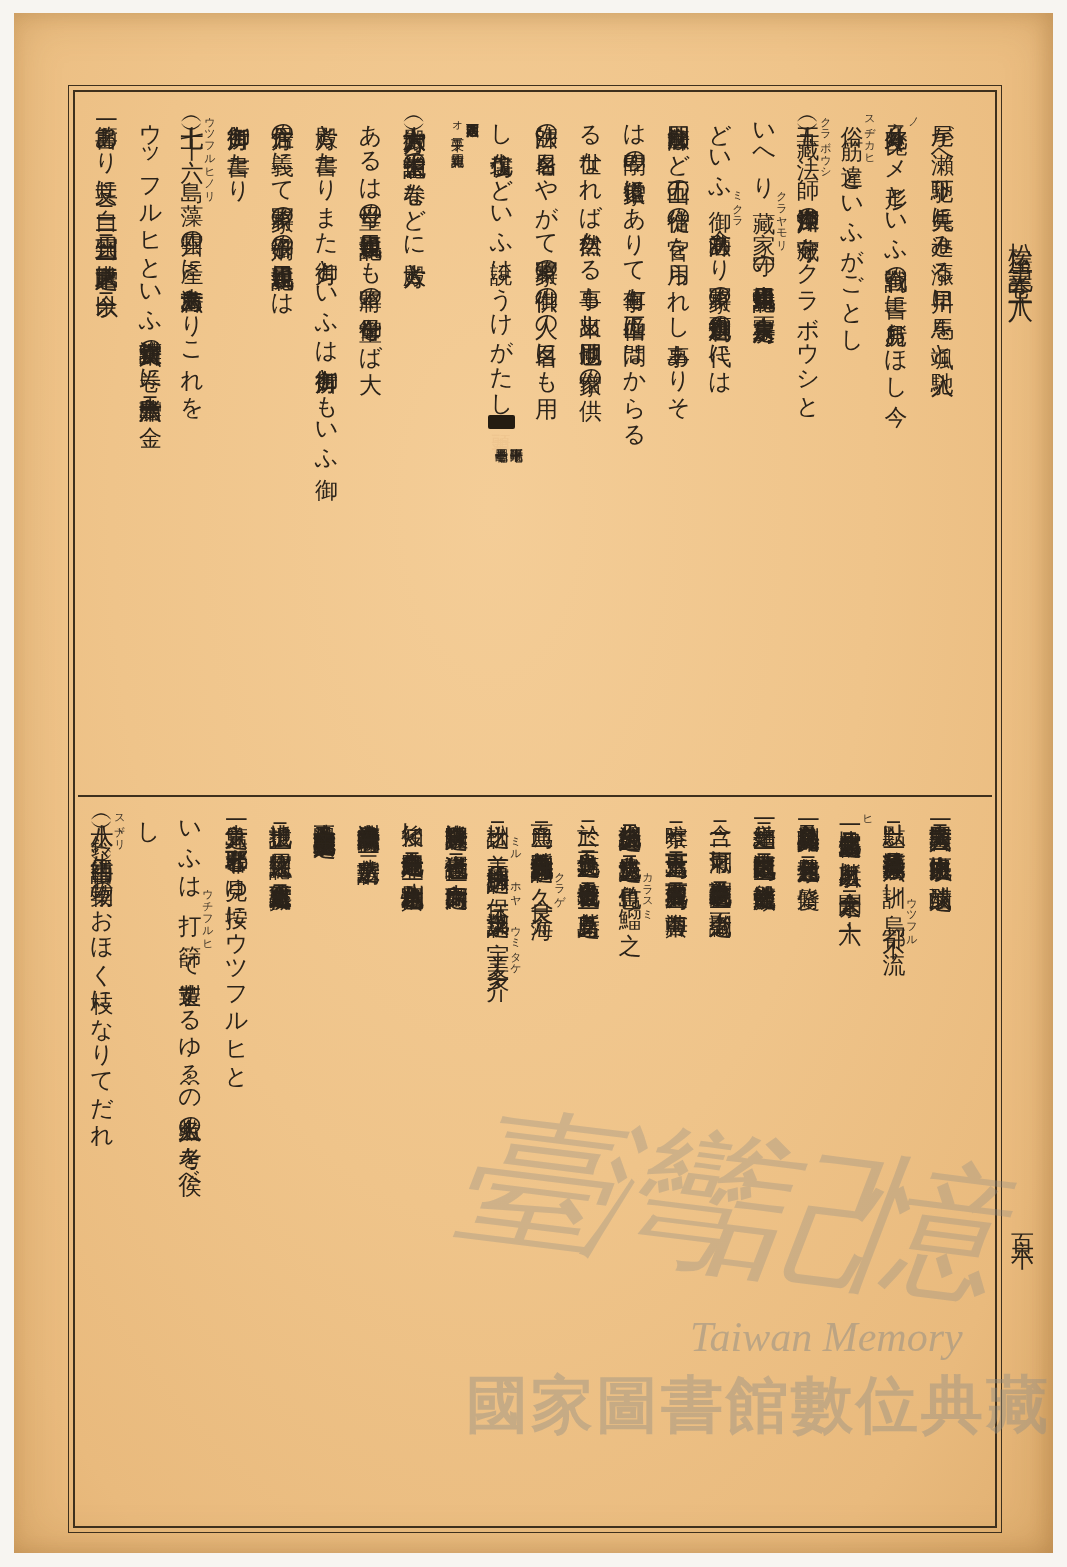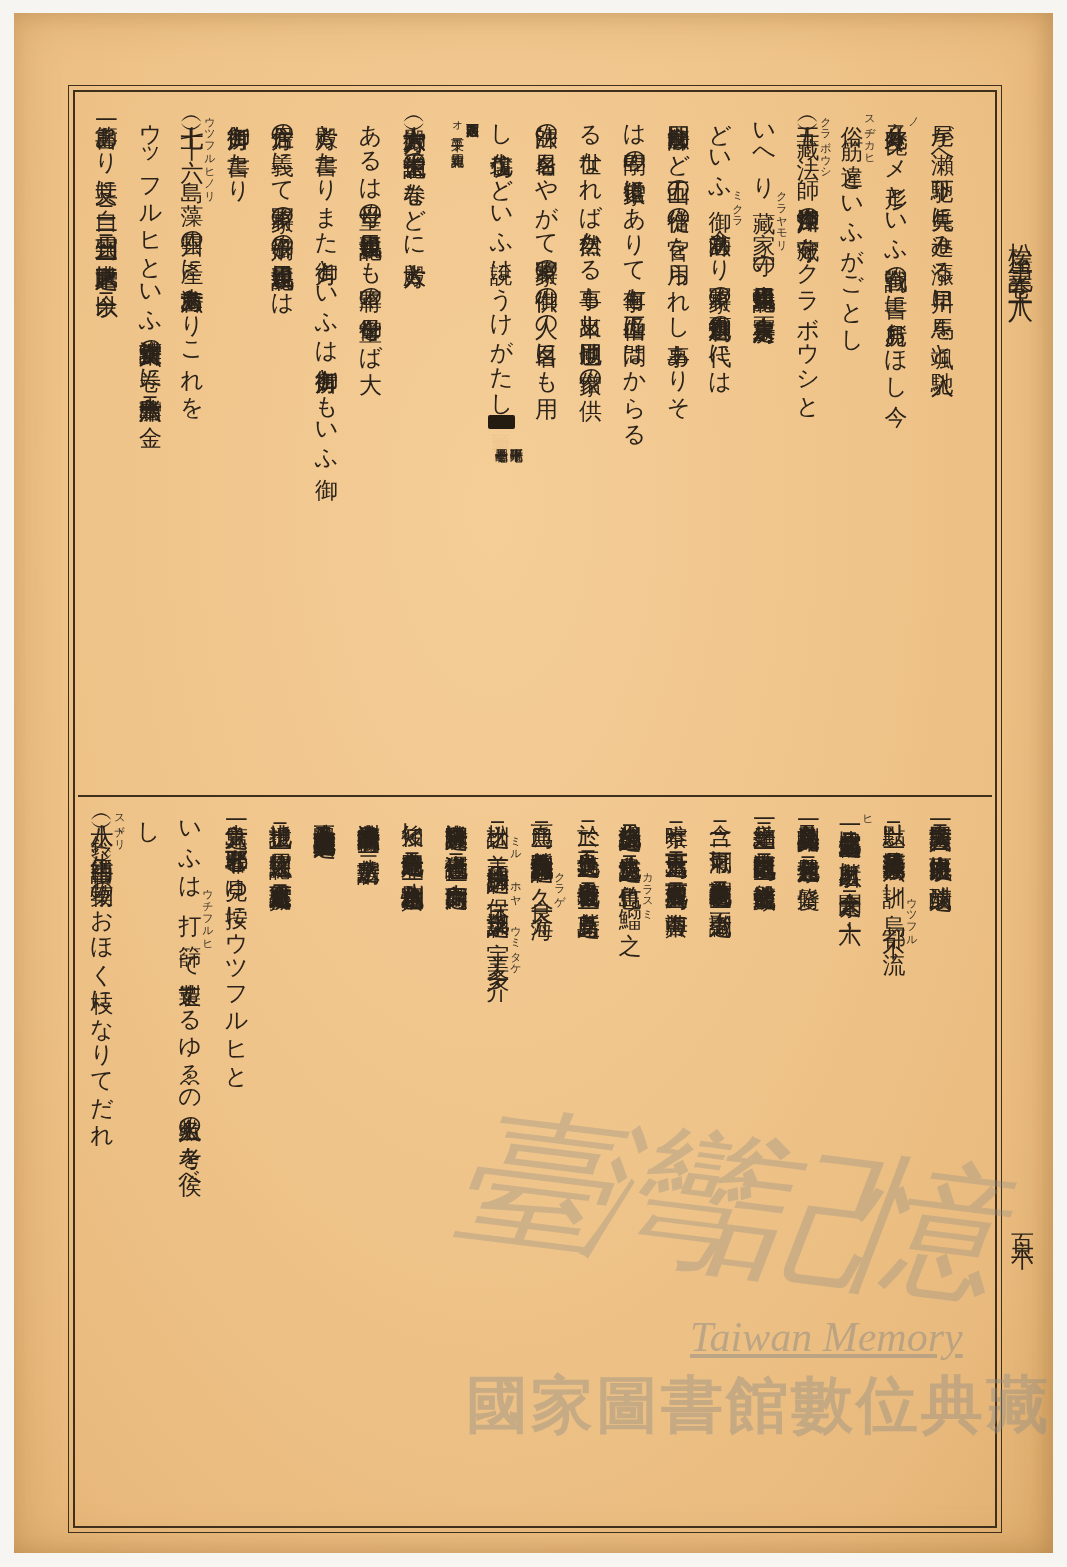--- a/index.html
+++ b/index.html
@@ -52,21 +52,21 @@
     position:absolute;left:993px;top:1202px;writing-mode:vertical-rl;
     font-size:23px;letter-spacing:7px;color:#2b231a;
   }
   .wm{position:absolute;pointer-events:none;z-index:6;color:#8e8c85;}
   .wm-script{
     left:440px;top:1095px;width:600px;
     font-size:152px;letter-spacing:-22px;font-style:italic;
     opacity:.32;transform:rotate(7deg);white-space:nowrap;
   }
   .wm-latin{
-    left:676px;top:1300px;font-size:42px;font-style:italic;opacity:.5;white-space:nowrap;text-decoration:underline;
+    left:676px;top:1300px;font-size:42px;font-style:italic;opacity:.5;white-space:nowrap;
   }
   .wm-lib{
     left:452px;top:1350px;font-size:62px;font-weight:bold;
     letter-spacing:3px;opacity:.4;white-space:nowrap;
   }
 </style>
 </head>
 <body>
 
 <div class="paper">

